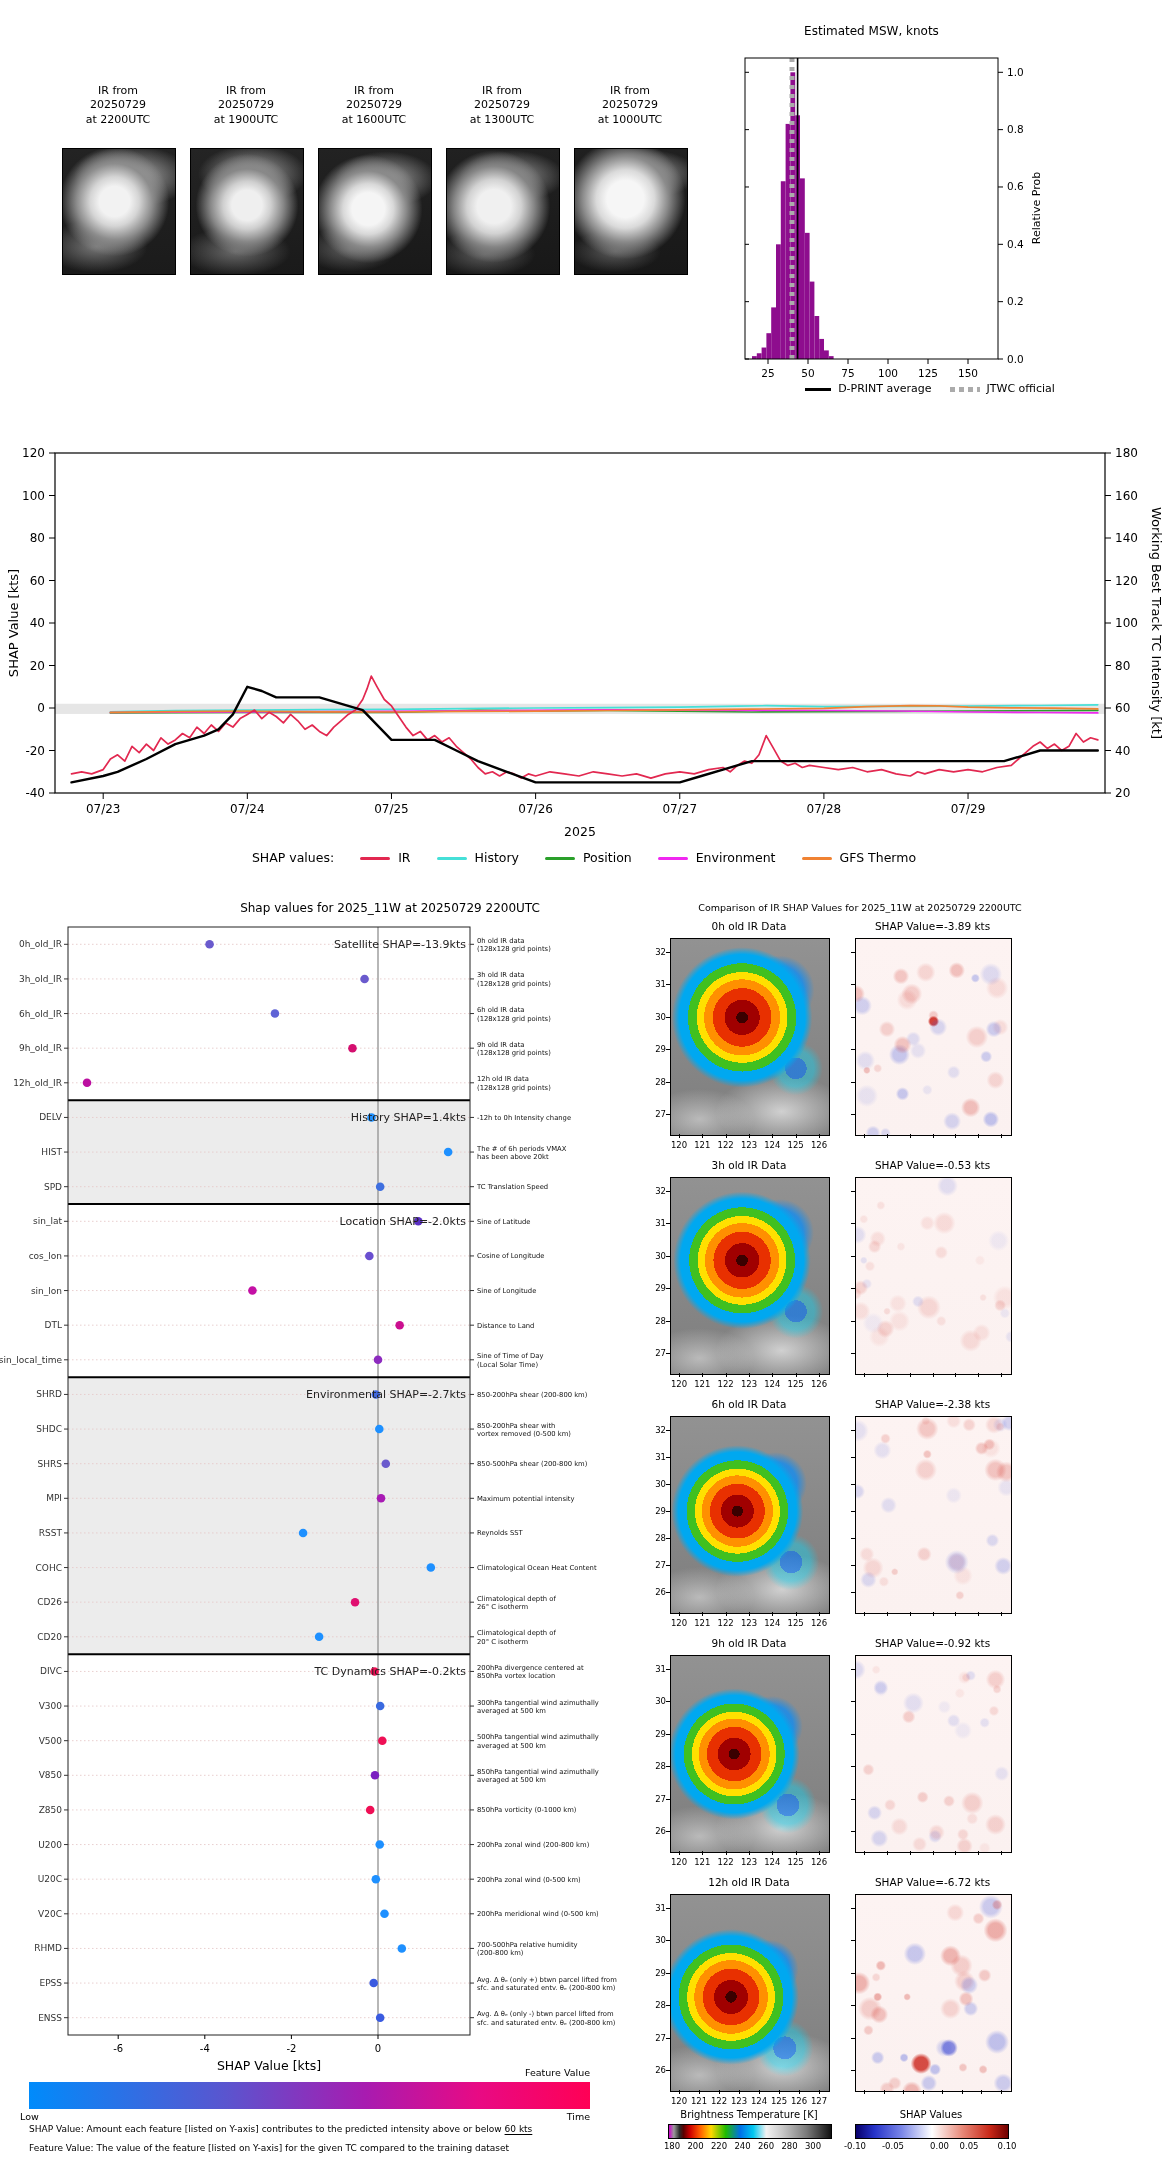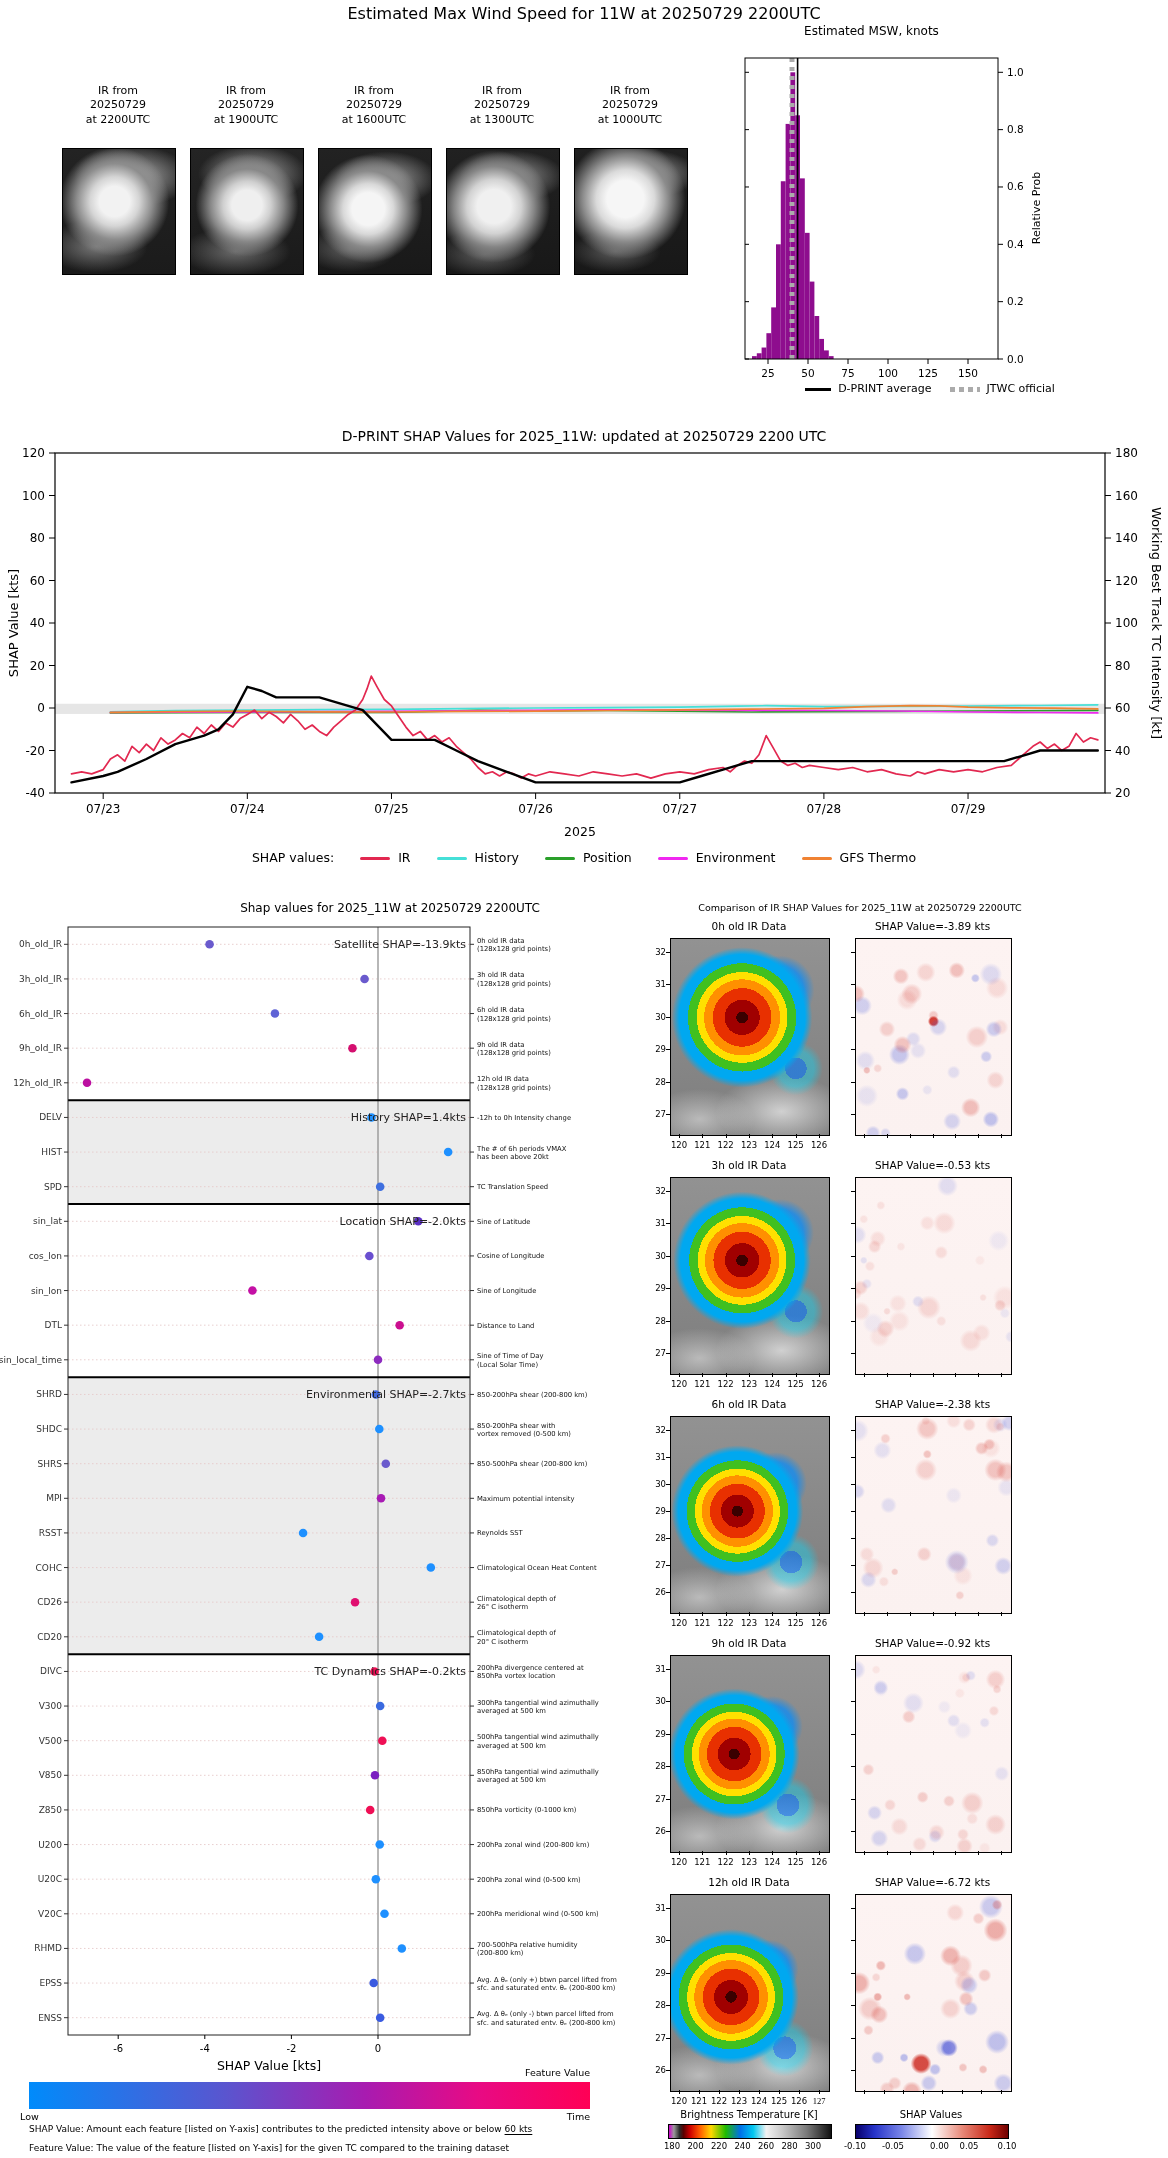--- a/index.html
+++ b/index.html
@@ -39,21 +39,20 @@
     background:linear-gradient(90deg,#cf00cf 0%,#9a9a9a 3%,#2b2b2b 6.5%,#5a0000 9%,#cc0000 13%,#ff5a00 19%,#ffd700 26%,#20bb00 35%,#0070e8 44%,#00c8f0 52%,#f2f2f2 60%,#c8c8c8 70%,#7a7a7a 85%,#111 100%);}
   #bt-title{left:668px;top:2109px;width:162px;text-align:center;font-size:10px;}
   #shap-bar{left:855px;top:2124px;width:152px;height:13px;border:1px solid #000;
     background:linear-gradient(90deg,#08006b 0%,#2633c8 12%,#7a86e8 30%,#ffffff 50%,#e88878 70%,#c82818 88%,#700000 100%);}
   #shap-title{left:855px;top:2109px;width:152px;text-align:center;font-size:10px;}
 </style>
 </head>
 <body>
 
 <div id="fig">
-  <div class="abs suptitle">Estimated Max Wind Speed for 11W at 20250729 2200UTC</div>
   <div id="thumbs">
       <div class="abs thumb-label" style="left:54px;top:84px;width:128px;">
         <div>IR from</div>
         <div>20250729</div>
         <div>at 2200UTC</div>
       </div>
       <div class="abs thumb-img" style="left:62px;top:148px;width:112px;height:125px;background:radial-gradient(circle at 46% 42%, #f2f2f2 0 16%, #d5d5d5 26%, #8d8d8d 40%, rgba(40,40,40,0) 58%),radial-gradient(ellipse 80% 38% at 62% 22%, rgba(210,210,210,.85), rgba(60,60,60,0) 65%),radial-gradient(ellipse 65% 30% at 30% 78%, rgba(180,180,180,.6), rgba(40,40,40,0) 70%),linear-gradient(#232323,#1b1b1b);"></div>
       <div class="abs thumb-label" style="left:182px;top:84px;width:128px;">
         <div>IR from</div>
         <div>20250729</div>
@@ -132,21 +131,20 @@
       <line x1="998" x2="1003" y1="72.30000000000001" y2="72.30000000000001" stroke="#000"></line>
       <line x1="745" x2="749" y1="72.30000000000001" y2="72.30000000000001" stroke="#000"></line>
       <text x="1007" y="75.80000000000001" font-size="10.5" text-anchor="start" fill="#000" font-family="DejaVu Sans, Liberation Sans, sans-serif">1.0</text>
       <text x="1040" y="208" font-size="11" text-anchor="middle" fill="#000" font-family="DejaVu Sans, Liberation Sans, sans-serif" transform="rotate(-90 1040 208)">Relative Prob</text>
     </svg>
   <div class="abs" id="hist-legend">
     <span><span class="leg-sw"></span><span>D-PRINT average</span></span>
     <span><span class="leg-dot"></span><span>JTWC official</span></span>
   </div>
 
-  <div class="abs" id="ts-title">D-PRINT SHAP Values for 2025_11W: updated at 20250729 2200 UTC</div>
   <svg class="layer" id="ts-svg">
       <rect x="55" y="703.75" width="1050" height="10.200000000000045" fill="#e6e6e6"></rect>
       <polyline points="110.4,711.8 175.3,710.5 247.3,710.1 319.4,709.7 391.5,709.3 463.5,708.6 535.6,708.0 607.7,707.6 679.8,707.1 737.4,706.1 766.2,705.7 823.9,706.7 881.6,706.3 968.0,706.1 1040.1,705.5 1097.8,704.8" fill="none" stroke="#45e0d8" stroke-width="1.7" stroke-linejoin="round" stroke-linecap="round"></polyline>
       <polyline points="110.4,712.9 247.3,712.5 391.5,712.3 478.0,710.3 535.6,710.8 607.7,710.5 679.8,711.2 751.8,712.0 823.9,711.6 896.0,711.4 968.0,711.0 1097.8,710.3" fill="none" stroke="#2aa02a" stroke-width="1.7" stroke-linejoin="round" stroke-linecap="round"></polyline>
       <polyline points="110.4,712.5 247.3,712.0 391.5,711.4 535.6,710.3 607.7,709.9 679.8,710.1 751.8,710.3 823.9,710.5 896.0,711.0 968.0,712.0 1040.1,712.5 1097.8,712.9" fill="none" stroke="#f028f0" stroke-width="1.7" stroke-linejoin="round" stroke-linecap="round"></polyline>
       <polyline points="110.4,712.3 175.3,711.6 247.3,711.2 319.4,711.8 391.5,712.0 463.5,711.4 535.6,711.2 607.7,710.5 679.8,709.9 751.8,709.1 823.9,708.4 867.1,706.7 910.4,705.7 939.2,705.9 968.0,707.1 1011.3,707.8 1054.5,708.2 1097.8,708.9" fill="none" stroke="#f08232" stroke-width="1.7" stroke-linejoin="round" stroke-linecap="round"></polyline>
       <polyline points="71.5,773.9 81.6,771.8 91.7,773.9 103.2,769.6 110.4,759.0 117.6,754.8 124.8,761.1 132.0,746.3 139.2,752.6 146.4,744.1 153.6,750.5 160.9,737.8 168.1,744.1 175.3,739.9 182.5,733.5 189.7,737.8 196.9,727.1 204.1,733.5 211.3,725.0 218.5,731.4 225.7,722.9 232.9,727.1 240.1,718.6 247.3,714.4 254.5,710.1 261.8,718.6 269.0,712.3 276.2,716.5 283.4,722.9 290.6,714.4 297.8,720.8 305.0,729.3 312.2,725.0 319.4,731.4 326.6,735.6 333.8,727.1 341.0,720.8 348.2,714.4 355.4,710.1 362.7,699.5 367.0,688.9 371.3,676.1 377.1,686.8 384.3,699.5 391.5,705.9 398.7,716.5 405.9,727.1 413.1,735.6 420.3,731.4 427.5,739.9 434.7,735.6 441.9,742.0 449.1,737.8 456.3,746.3 463.5,752.6 470.8,759.0 478.0,767.5 485.2,773.9 492.4,771.8 499.6,776.0 506.8,771.8 514.0,773.9 521.2,778.1 528.4,773.9 535.6,776.0 550.0,771.8 564.4,773.9 578.9,776.0 593.3,771.8 607.7,773.9 622.1,776.0 636.5,773.9 650.9,778.1 665.3,773.9 679.8,771.8 694.2,773.9 708.6,769.6 723.0,767.5 730.2,771.8 737.4,765.4 744.6,761.1 751.8,763.3 759.0,754.8 766.2,735.6 773.5,748.4 780.7,761.1 787.9,765.4 795.1,763.3 802.3,767.5 809.5,765.4 823.9,767.5 838.3,769.6 852.7,767.5 867.1,771.8 881.6,769.6 896.0,773.9 910.4,776.0 917.6,771.8 924.8,773.9 939.2,769.6 953.6,771.8 968.0,769.6 982.5,771.8 996.9,767.5 1011.3,765.4 1018.5,759.0 1025.7,752.6 1032.9,746.3 1040.1,742.0 1047.3,748.4 1054.5,744.1 1061.7,750.5 1068.9,746.3 1076.1,733.5 1083.4,742.0 1090.6,737.8 1097.8,739.9" fill="none" stroke="#e22850" stroke-width="1.7" stroke-linejoin="round" stroke-linecap="round"></polyline>
       <polyline points="71.5,782.4 103.2,776.0 117.6,771.8 146.4,759.0 175.3,744.1 204.1,735.6 218.5,729.3 232.9,714.4 247.3,686.8 261.8,691.0 276.2,697.4 319.4,697.4 333.8,701.6 348.2,705.9 362.7,710.1 391.5,739.9 434.7,739.9 456.3,750.5 478.0,761.1 506.8,771.8 535.6,782.4 679.8,782.4 701.4,776.0 723.0,769.6 751.8,761.1 1004.1,761.1 1025.7,754.8 1040.1,750.5 1097.8,750.5" fill="none" stroke="#000000" stroke-width="2.4" stroke-linejoin="round" stroke-linecap="round"></polyline>
       <rect x="55" y="453" width="1050" height="340" fill="none" stroke="#000" stroke-width="1.2"></rect>
       <line x1="49" x2="55" y1="793" y2="793" stroke="#000"></line>
@@ -670,21 +668,21 @@
       <div class="abs tickmark" style="left:922.7142857142858px;top:2090px;width:1px;height:4px;"></div>
       <div class="abs lon-lab" style="left:746px;top:2096px;">124</div>
       <div class="abs tickmark" style="left:759px;top:2090px;width:1px;height:4px;"></div>
       <div class="abs tickmark" style="left:942.2857142857143px;top:2090px;width:1px;height:4px;"></div>
       <div class="abs lon-lab" style="left:766px;top:2096px;">125</div>
       <div class="abs tickmark" style="left:779px;top:2090px;width:1px;height:4px;"></div>
       <div class="abs tickmark" style="left:961.8571428571429px;top:2090px;width:1px;height:4px;"></div>
       <div class="abs lon-lab" style="left:786px;top:2096px;">126</div>
       <div class="abs tickmark" style="left:799px;top:2090px;width:1px;height:4px;"></div>
       <div class="abs tickmark" style="left:981.4285714285714px;top:2090px;width:1px;height:4px;"></div>
-      <div class="abs lon-lab" style="left:806px;top:2096px;font-family:Liberation Serif, serif;">127</div>
+      <div class="abs lon-lab" style="left:806px;top:2096px;">127</div>
       <div class="abs tickmark" style="left:819px;top:2090px;width:1px;height:4px;"></div>
       <div class="abs tickmark" style="left:1001px;top:2090px;width:1px;height:4px;"></div>
     </div>
 
   <div class="abs" id="bt-title">Brightness Temperature [K]</div>
   <div class="abs" id="bt-bar"></div>
   <div id="bt-ticks">
       <div class="abs cb-tick" style="left:658px;top:2141px;width:28px;text-align:center;">180</div>
       <div class="abs cb-tick" style="left:681.5px;top:2141px;width:28px;text-align:center;">200</div>
       <div class="abs cb-tick" style="left:705px;top:2141px;width:28px;text-align:center;">220</div>

